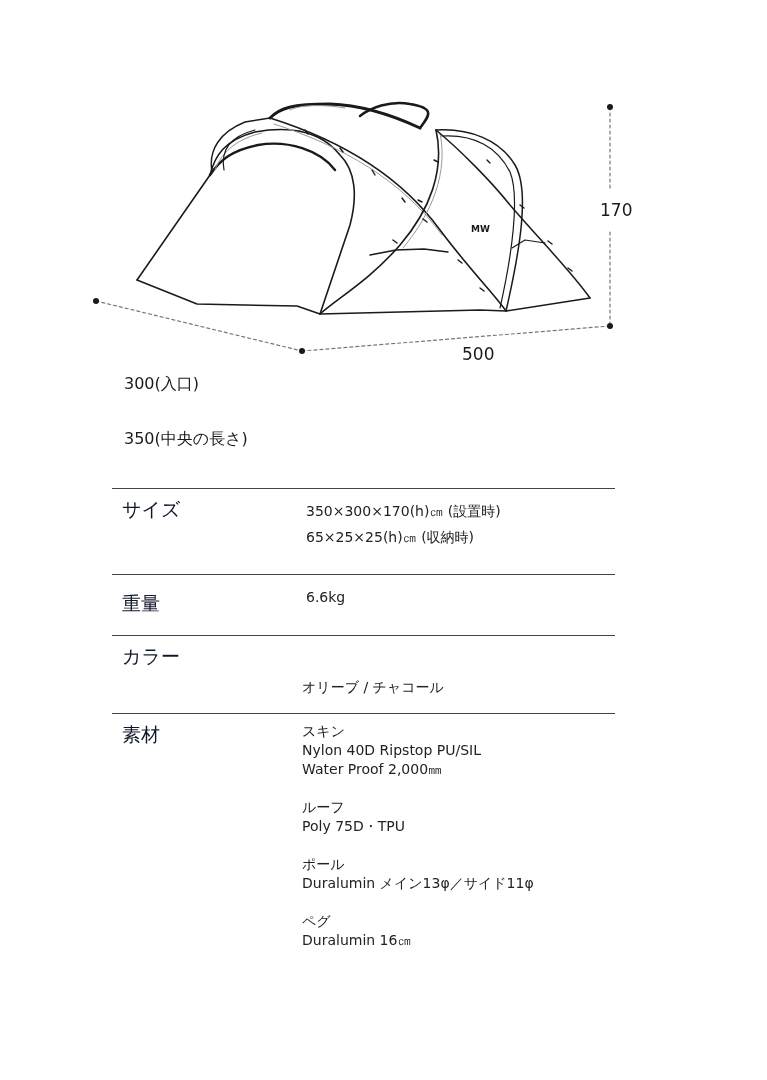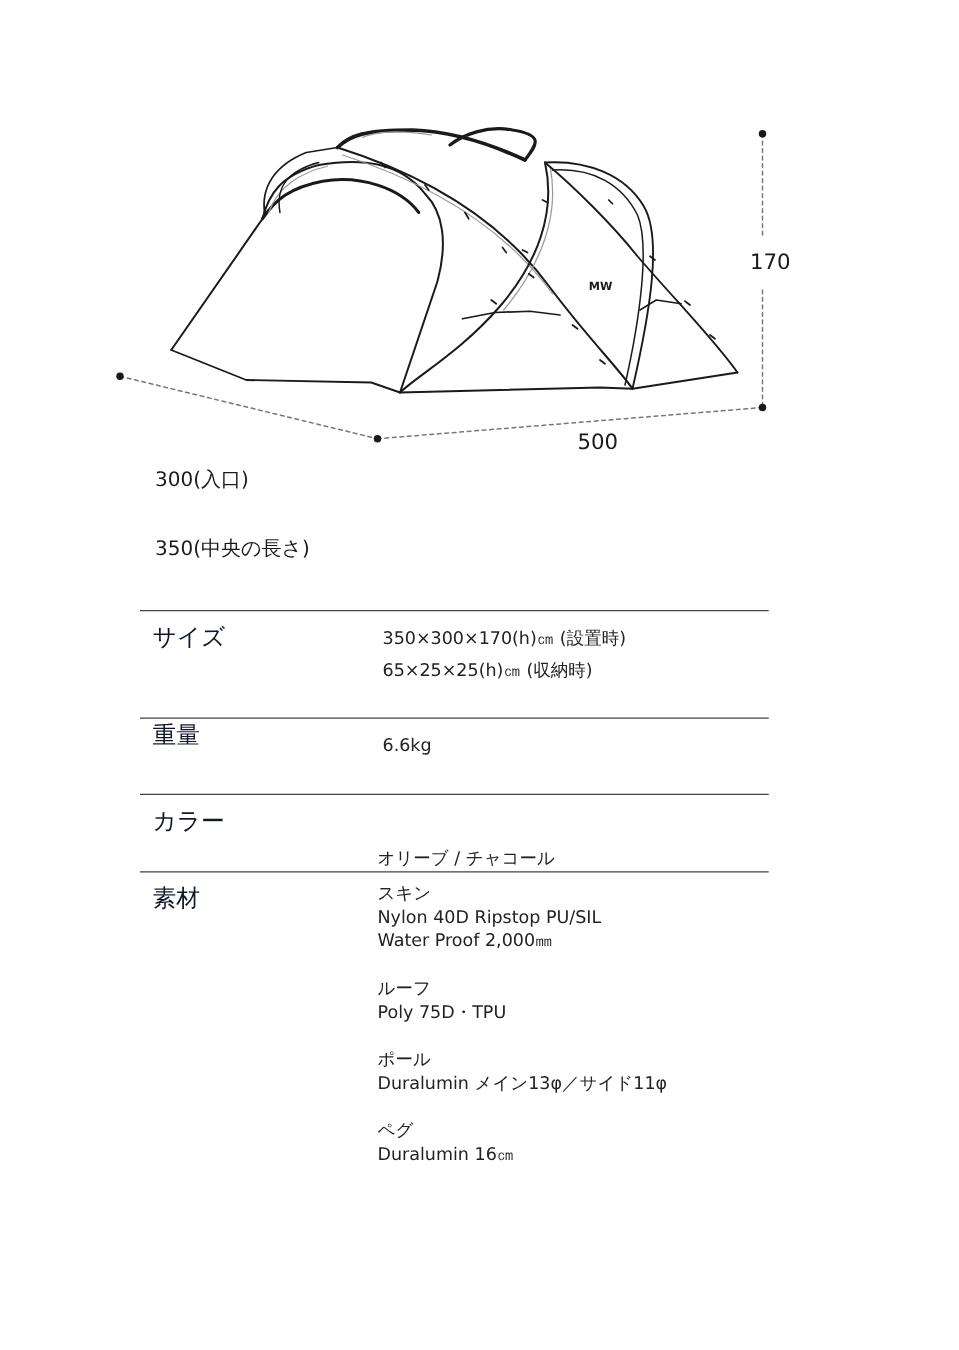--- a/index.html
+++ b/index.html
@@ -15,26 +15,26 @@
   .dim-depth div { font-size: 16px; line-height: 21px; margin-top: 34px; }
 
   .spec-table { position: absolute; left: 112px; top: 488px; width: 503px; }
   .row { position: relative; border-top: 1.5px solid #444; }
   .row-label { position: absolute; left: 10px; font-size: 19px; color: #0f172a; }
   .row-values { position: absolute; left: 190px; font-size: 14px; color: #222; line-height: 19px; }
   .row-size { height: 85px; }
   .row-size .row-label { top: 8px; }
   .row-size .row-values { left: 194px; top: 9px; line-height: 26px; }
   .row-weight { height: 60px; }
-  .row-weight .row-label { top: 0; }
+  .row-weight .row-label { top: 16px; }
   .row-weight .row-values { left: 194px; top: 13px; }
   .row-color { height: 61px; }
   .row-color .row-label { top: 8px; }
   .row-color .row-values { top: 12px; margin-top: 30px; }
-  .row-material { height: 272px; }
+  .row-material { height: 272px; margin-top: 16px; }
   .row-material .row-label { top: 8px; }
   .row-material .row-values { top: 8px; }
   .mat-group { margin-bottom: 19px; }
   .row-composition { height: 60px; }
   .row-composition .row-label { top: 8px; }
   .row-composition .row-values { left: 187px; top: 8px; }
 </style>
 </head>
 <body>
 

